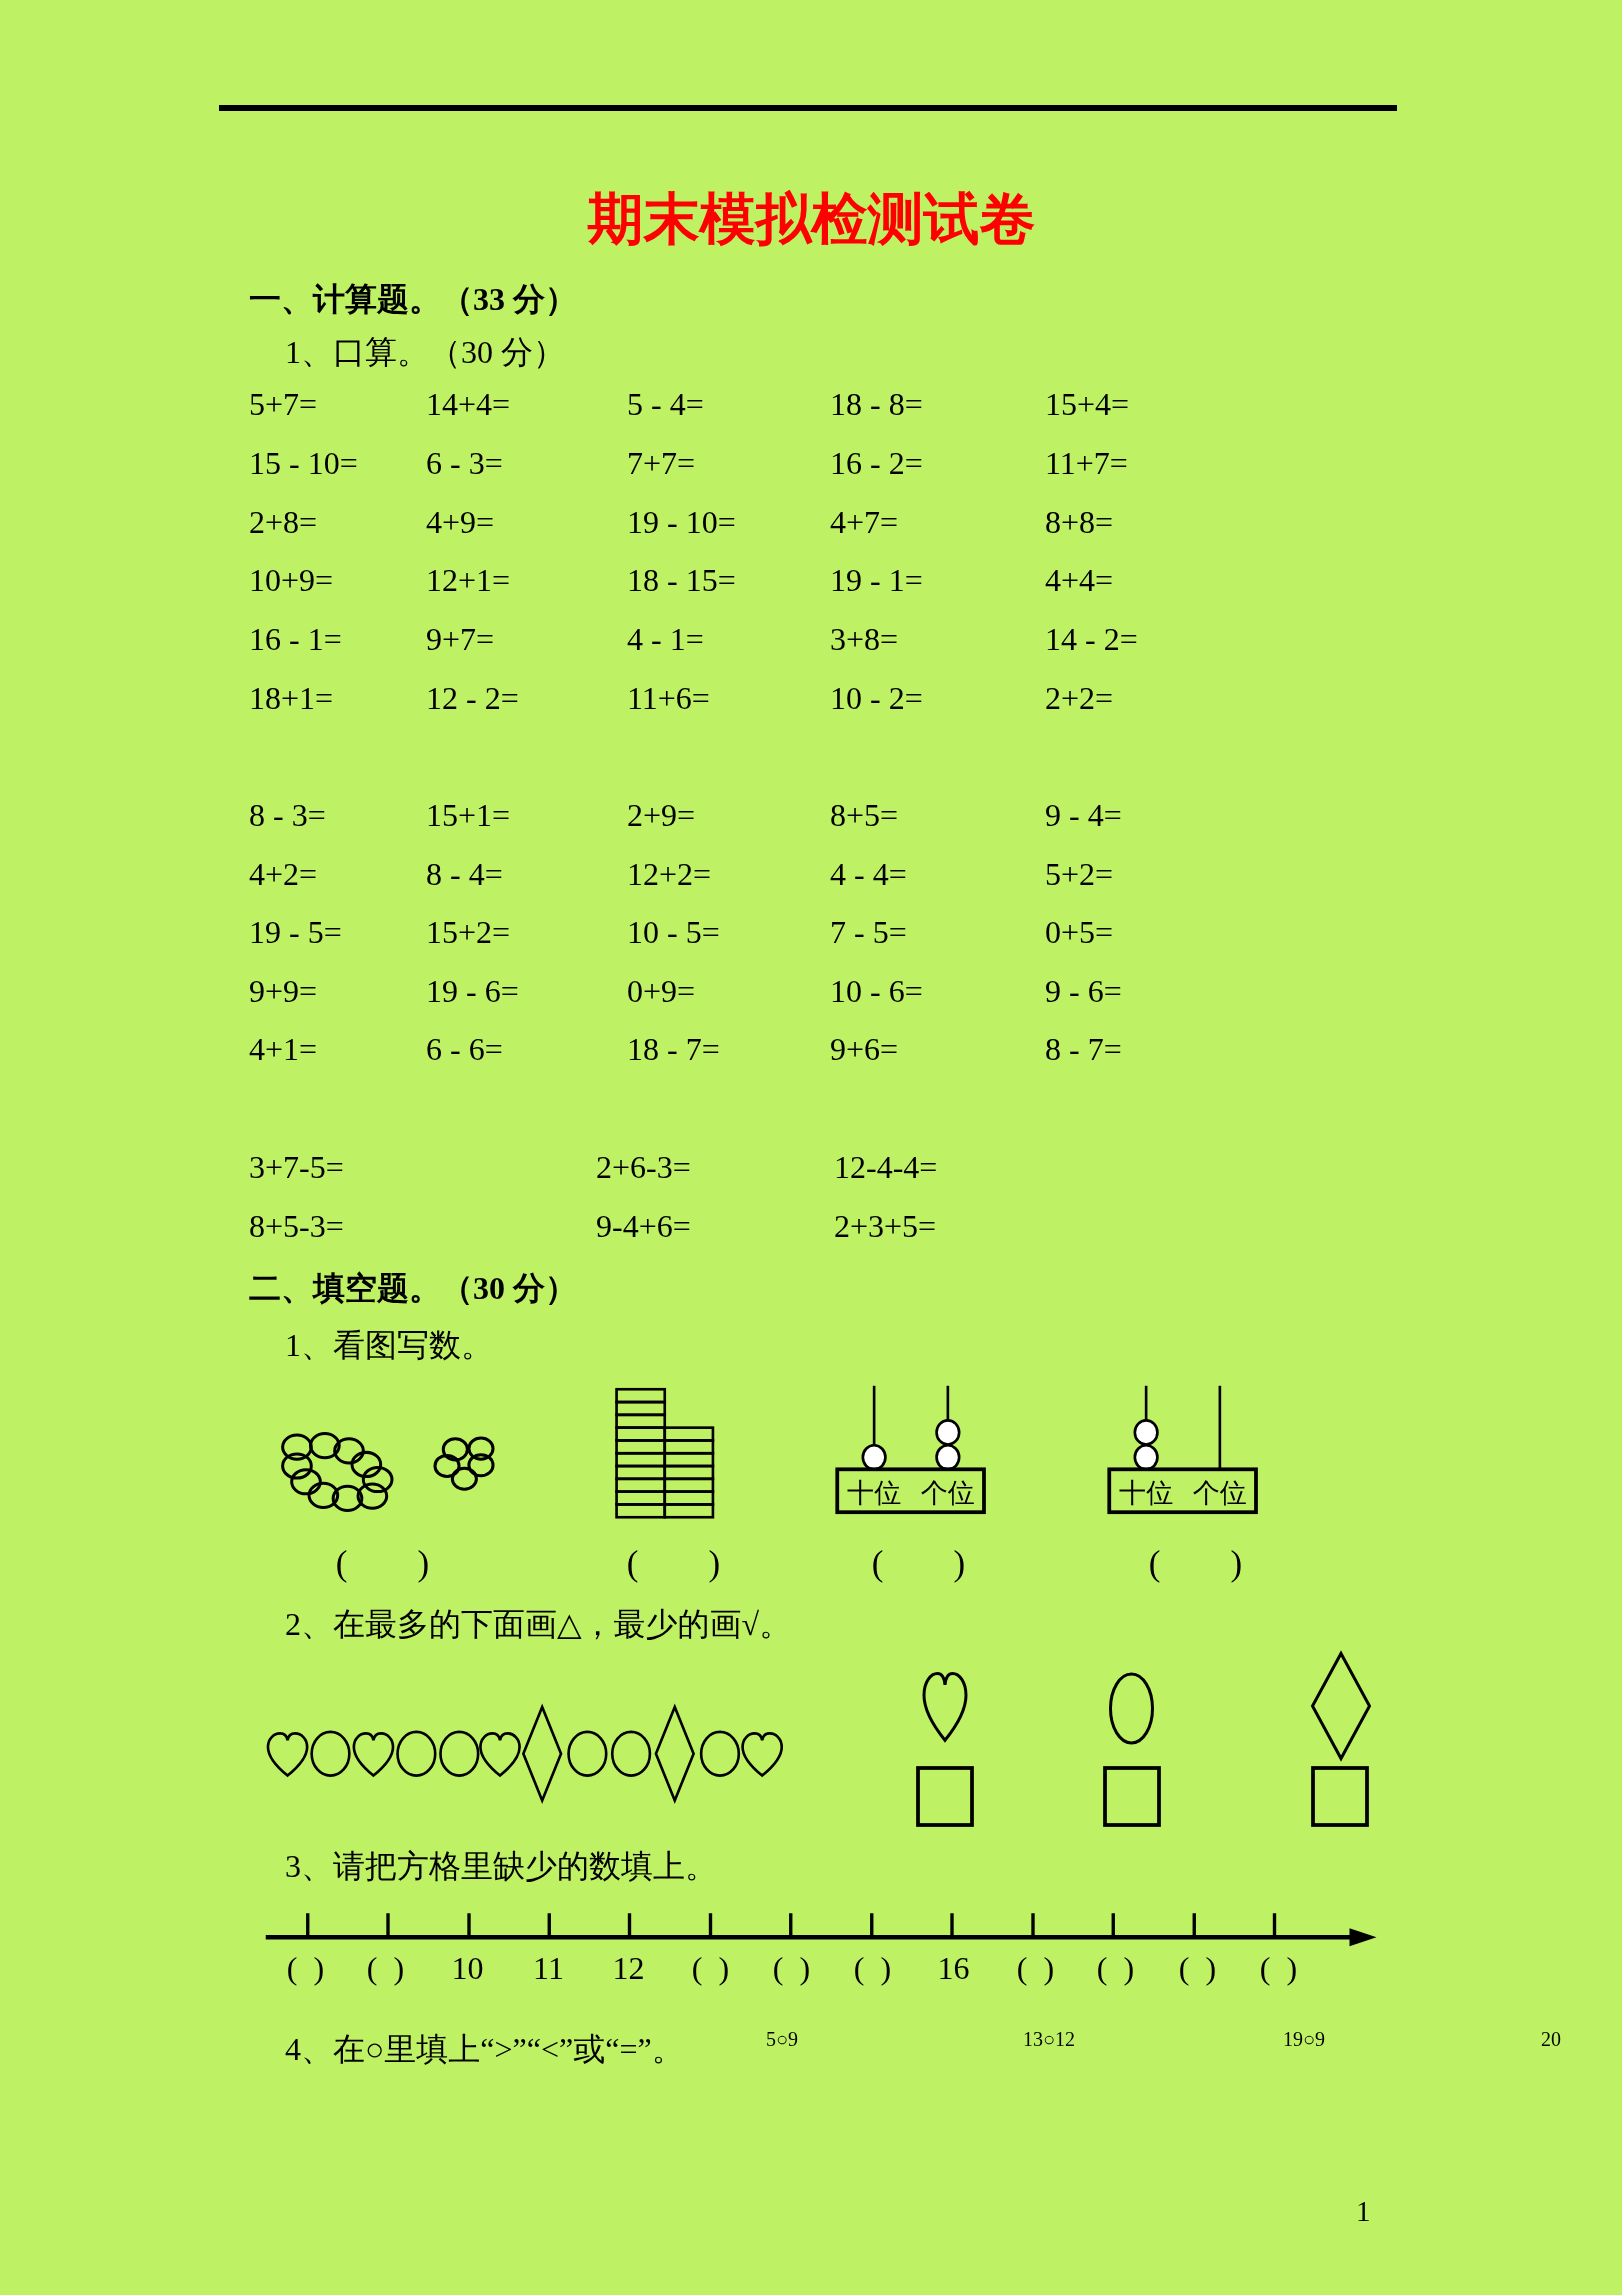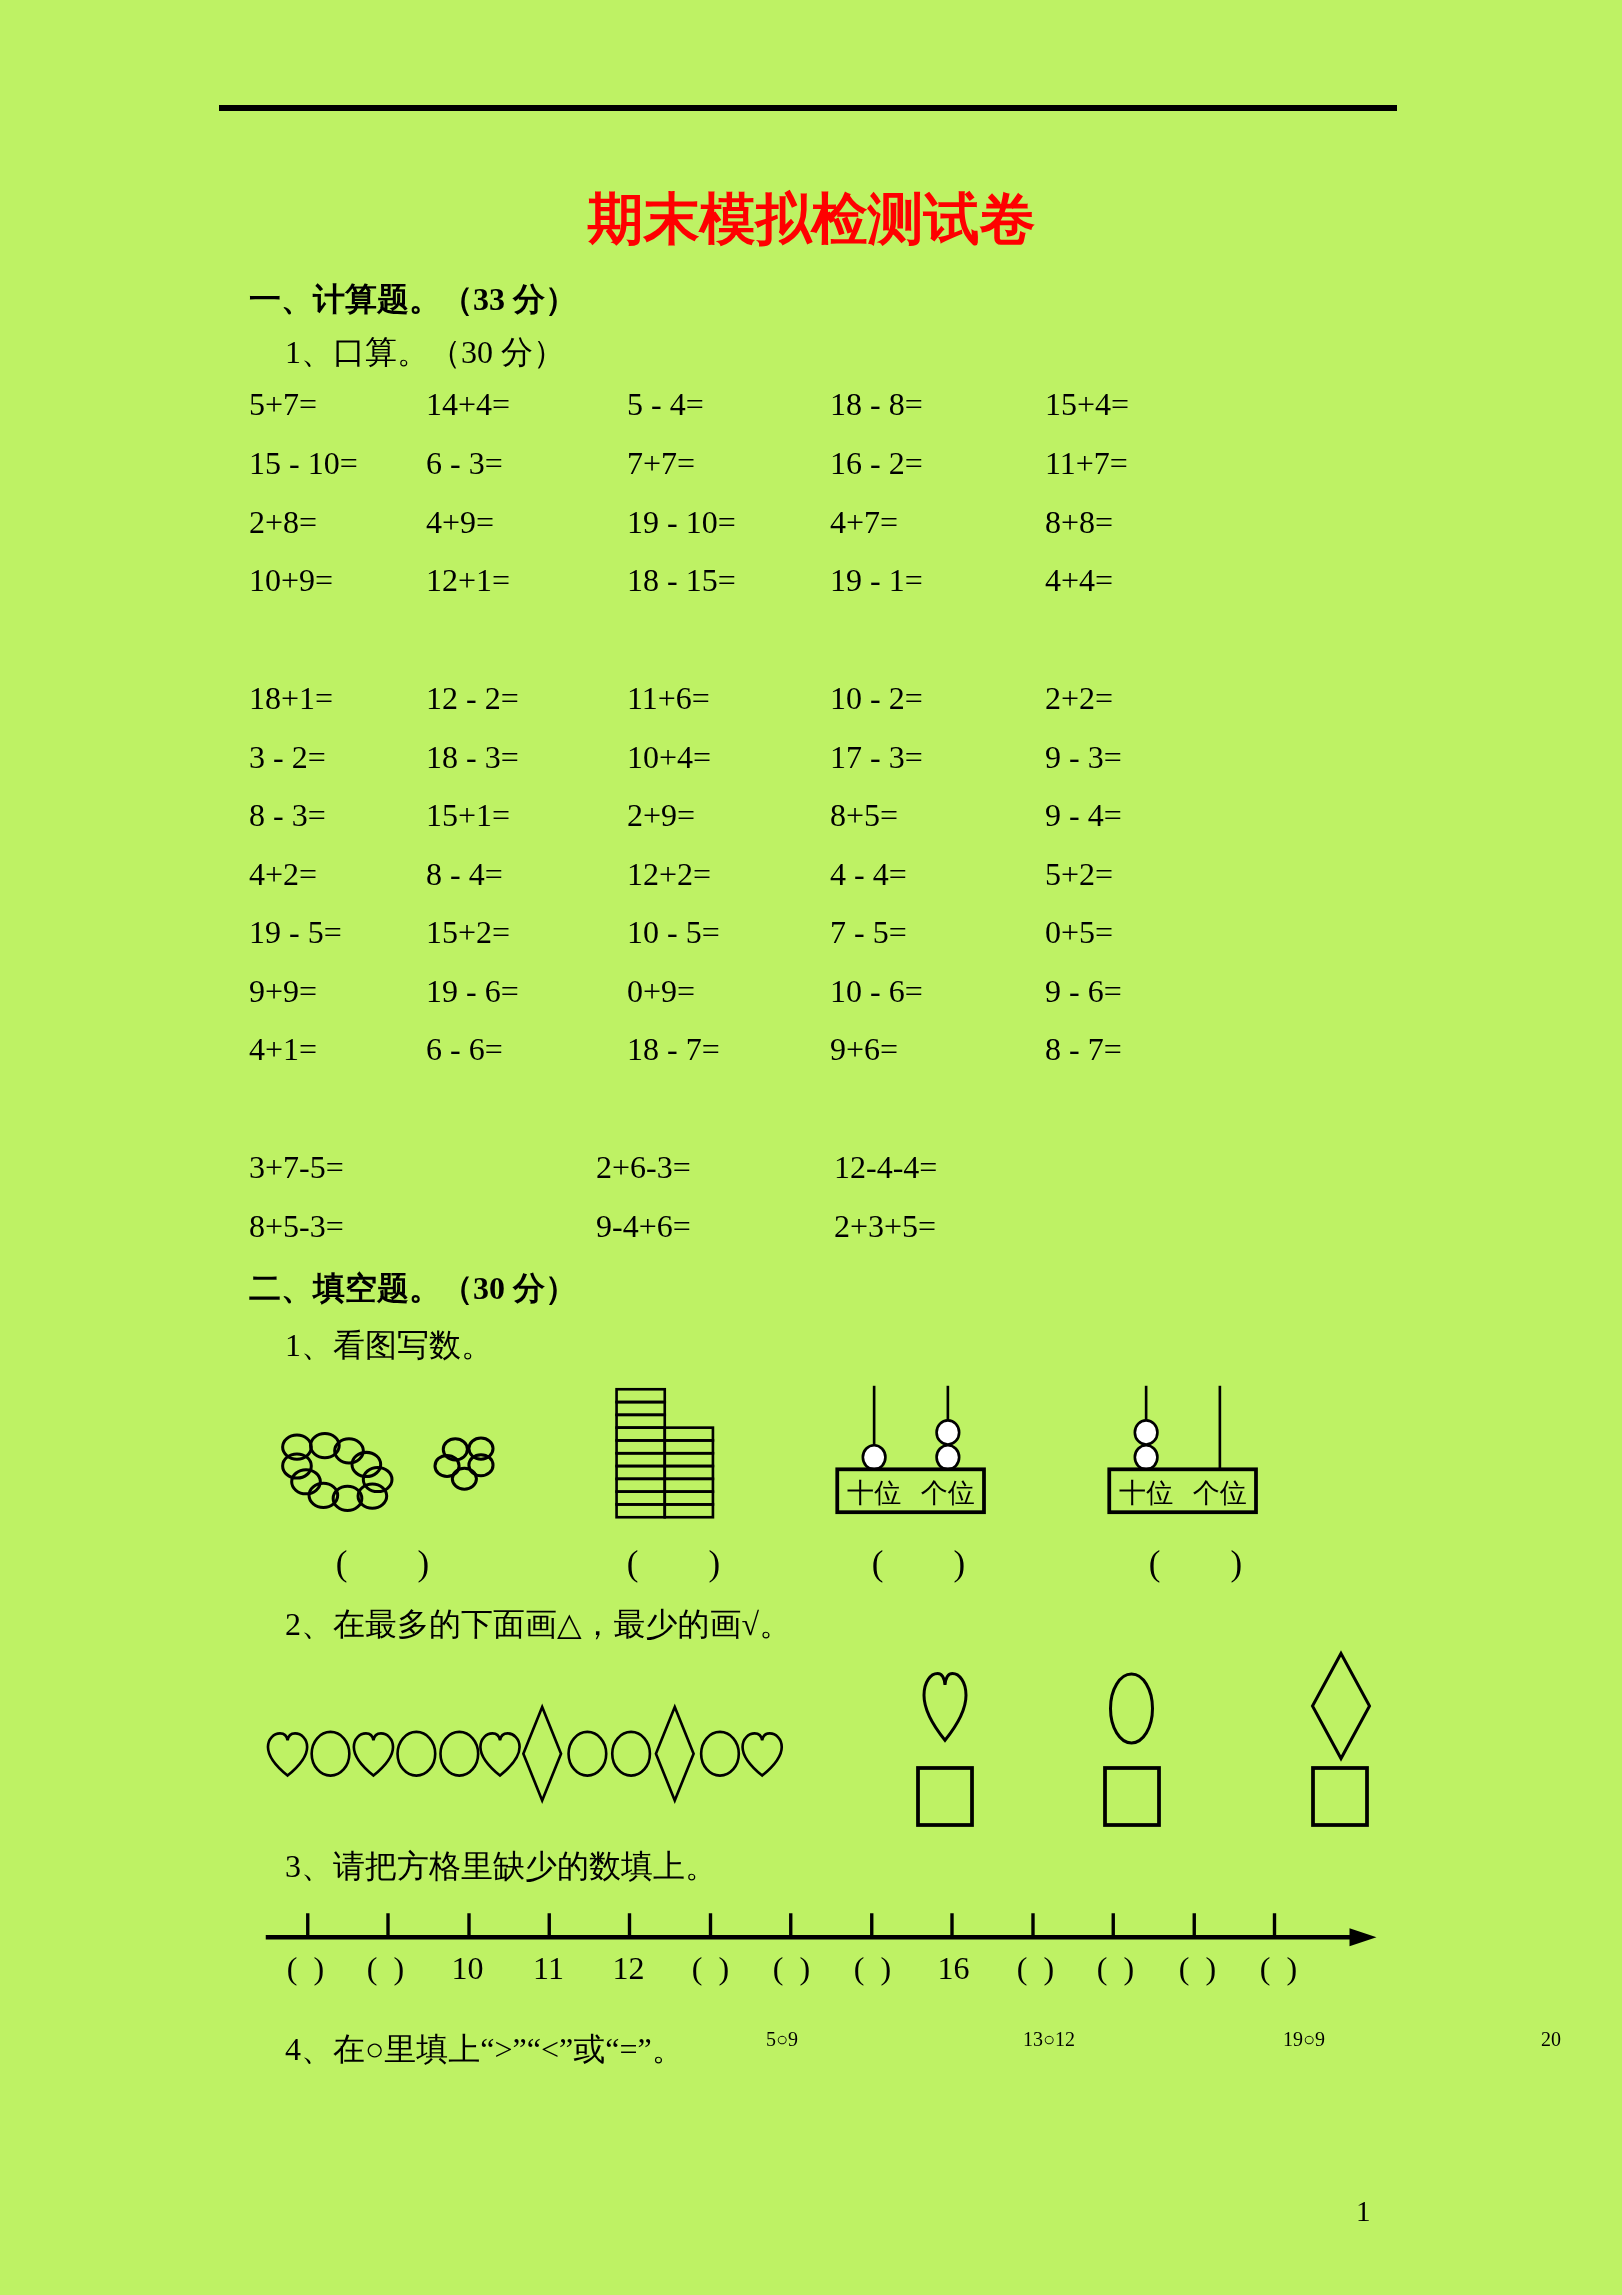--- a/index.html
+++ b/index.html
@@ -71,33 +71,33 @@
       <span class="oc c3">4+7=</span>
       <span class="oc c4">8+8=</span>
     </div>
     <div class="orow" style="top:176px">
       <span class="oc c0">10+9=</span>
       <span class="oc c1">12+1=</span>
       <span class="oc c2">18 - 15=</span>
       <span class="oc c3">19 - 1=</span>
       <span class="oc c4">4+4=</span>
     </div>
+    <div class="orow" style="top:235px">
+      <span class="oc c0">16 - 1=</span>
+      <span class="oc c1">9+7=</span>
+      <span class="oc c2">4 - 1=</span>
+      <span class="oc c3">3+8=</span>
+      <span class="oc c4">14 - 2=</span>
+    </div>
     <div class="orow" style="top:294px">
       <span class="oc c0">18+1=</span>
       <span class="oc c1">12 - 2=</span>
       <span class="oc c2">11+6=</span>
       <span class="oc c3">10 - 2=</span>
       <span class="oc c4">2+2=</span>
-    </div>
-    <div class="orow" style="top:353px">
-      <span class="oc c0">3 - 2=</span>
-      <span class="oc c1">18 - 3=</span>
-      <span class="oc c2">10+4=</span>
-      <span class="oc c3">17 - 3=</span>
-      <span class="oc c4">9 - 3=</span>
     </div>
     <div class="orow" style="top:411px">
       <span class="oc c0">8 - 3=</span>
       <span class="oc c1">15+1=</span>
       <span class="oc c2">2+9=</span>
       <span class="oc c3">8+5=</span>
       <span class="oc c4">9 - 4=</span>
     </div>
     <div class="orow" style="top:470px">
       <span class="oc c0">4+2=</span>

